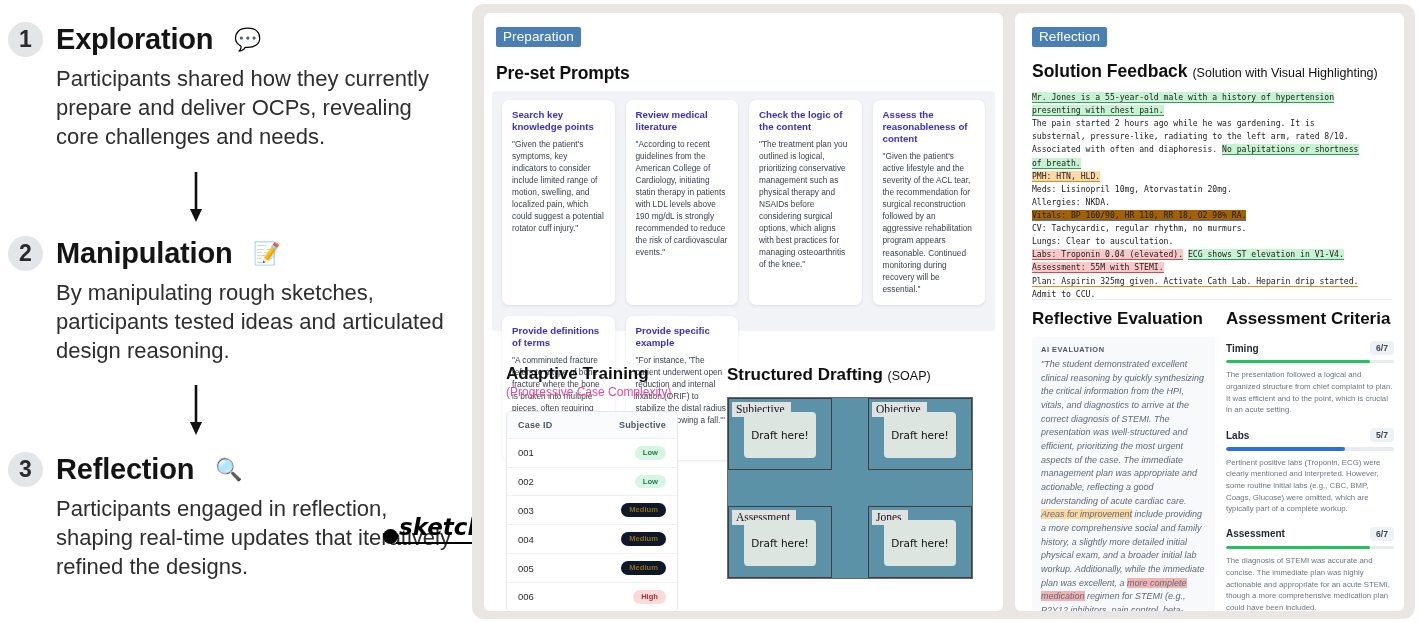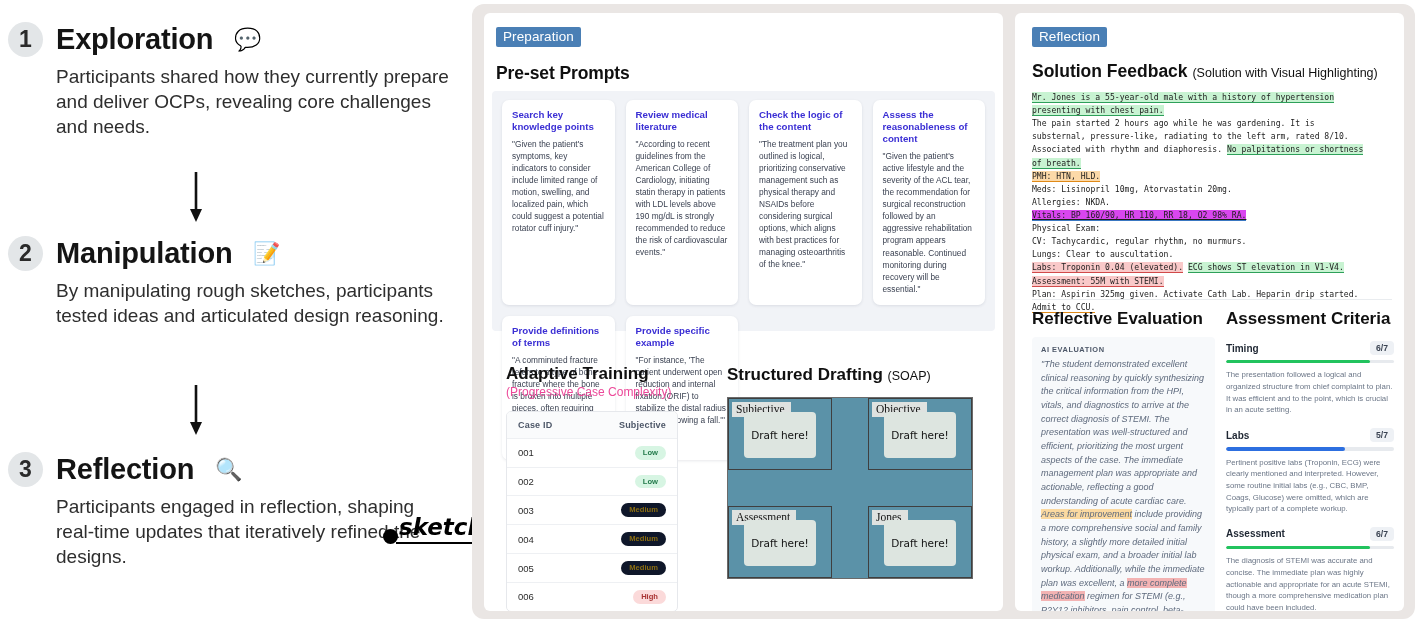--- a/index.html
+++ b/index.html
@@ -14,21 +14,21 @@
   .step{position:absolute;left:8px;width:460px;}
   .step-head{display:flex;align-items:center;gap:13px;}
   .step-num{
     width:35px;height:35px;border-radius:50%;background:#e3e6e8;
     display:flex;align-items:center;justify-content:center;
     font-size:23px;font-weight:bold;color:#2a2a2a;flex:0 0 auto;
   }
   .step-title{font-size:29px;font-weight:bold;letter-spacing:-0.2px;color:#141414;}
   .step-emoji{font-size:22px;margin-left:8px;line-height:1;}
   .step-body{
-    margin-left:48px;margin-top:7px;font-size:19px;line-height:1.32;color:#2e2e2e;
+    margin-left:48px;margin-top:7px;font-size:22px;line-height:1.32;color:#2e2e2e;
     max-width:400px;
   }
   .arrow{position:absolute;left:186px;width:20px;}
   .arrow svg{display:block;}
 
   .sketch-wrap{position:absolute;left:383px;top:515px;display:flex;align-items:center;}
   .sketch-dot{width:15px;height:15px;border-radius:50%;background:#000;position:relative;top:7px;}
   .sketch-label{
     font-family:"DejaVu Sans",sans-serif;font-style:italic;font-weight:bold;
     font-size:23px;color:#000;border-bottom:2.5px solid #000;padding:0 2px 3px 3px;
@@ -113,21 +113,21 @@
   
   .ifb{position:absolute;left:17px;top:48px;width:360px;}
   .ifb h3{margin:0;font-size:17.5px;font-weight:bold;color:#101010;}
   .ifb h3 .small{font-size:12.5px;font-weight:normal;}
   .note{
     margin-top:9px;font-family:"DejaVu Sans Mono","Liberation Mono",monospace;
     font-size:8.1px;line-height:1.62;color:#1c1c1c;
   }
   .hl-green{background:#c8f3d2;border-bottom:1.3px solid #2ea05a;}
   .hl-orange{background:#fcd9a8;border-bottom:1.3px solid #e08a18;}
-  .hl-blue{background:#d946ef;border-bottom:1.3px solid #3a78c2;text-decoration:underline;}
+  .hl-blue{background:#a16207;border-bottom:1.3px solid #3a78c2;}
   .hl-red{background:#f9c9c9;border-bottom:1.3px solid #d14a4a;}
   .hl-orange-line{border-bottom:1.3px solid #e08a18;}
 
   .divider{position:absolute;left:17px;top:286px;width:360px;height:1px;background:#e9ecef;}
 
   .reval{position:absolute;left:17px;top:296px;width:183px;}
   .reval h3{margin:0;font-size:17px;font-weight:bold;color:#101010;}
   .reval-box{
     margin-top:8px;background:#f7f9fb;border-radius:4px;padding:8px 9px 10px 9px;
   }
@@ -309,27 +309,26 @@
       <div class="ifb">
         <h3>
           <span>Solution Feedback</span>
           <span class="small">(Solution with Visual Highlighting)</span>
         </h3>
         <div class="note">
           <div><span class="hl-green">Mr. Jones is a 55-year-old male with a history of hypertension</span></div>
           <div><span class="hl-green">presenting with chest pain.</span></div>
           <div><span>The pain started 2 hours ago while he was gardening. It is</span></div>
           <div><span>substernal, pressure-like, radiating to the left arm, rated 8/10.</span></div>
-          <div><span>Associated with rhythm and diaphoresis. </span><span class="hl-green">No palpitations or shortness</span></div>
+          <div><span>Associated with often and diaphoresis. </span><span class="hl-green">No palpitations or shortness</span></div>
           <div><span class="hl-green">of breath.</span></div>
           <div><span class="hl-orange">PMH: HTN, HLD.</span></div>
           <div><span>Meds: Lisinopril 10mg, Atorvastatin 20mg.</span></div>
           <div><span>Allergies: NKDA.</span></div>
           <div><span class="hl-blue">Vitals: BP 160/90, HR 110, RR 18, O2 98% RA.</span></div>
-          <div><span>Physical Exam:</span></div>
           <div><span>CV: Tachycardic, regular rhythm, no murmurs.</span></div>
           <div><span>Lungs: Clear to auscultation.</span></div>
           <div><span class="hl-red">Labs: Troponin 0.04 (elevated).</span>&nbsp;<span class="hl-green">ECG shows ST elevation in V1-V4.</span></div>
           <div><span class="hl-red">Assessment: 55M with STEMI.</span></div>
           <div><span class="hl-orange-line">Plan: Aspirin 325mg given. Activate Cath Lab. Heparin drip started.</span></div>
           <div><span class="hl-orange-line">Admit to CCU.</span></div>
         </div>
       </div>
 
       <div class="divider"></div>

